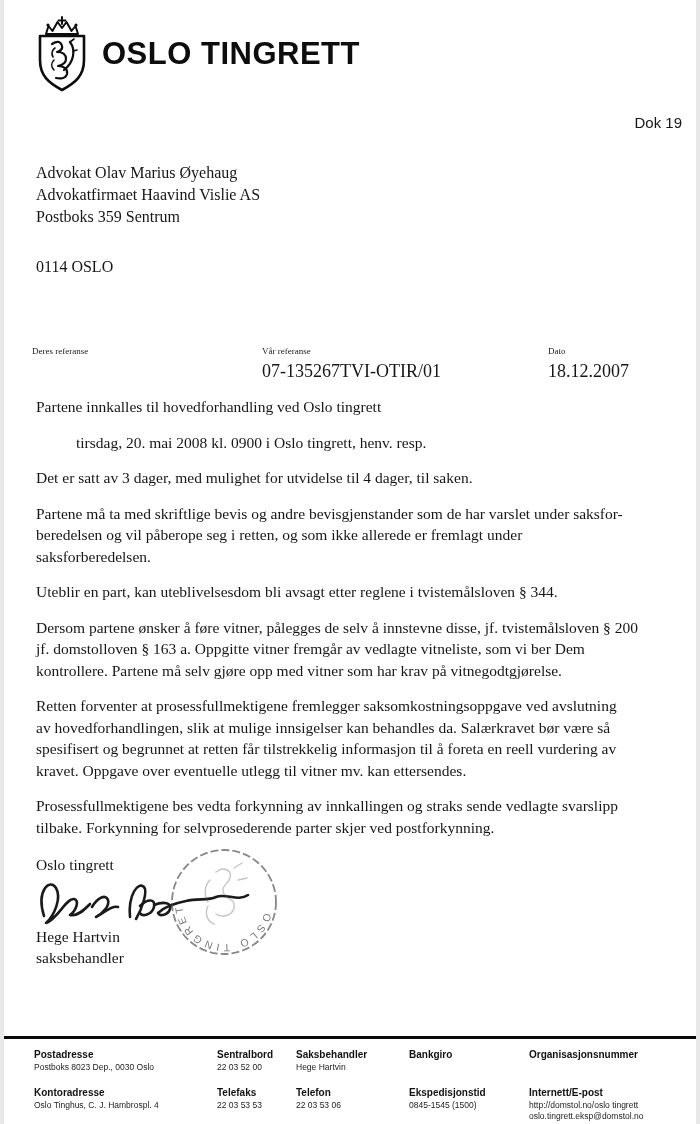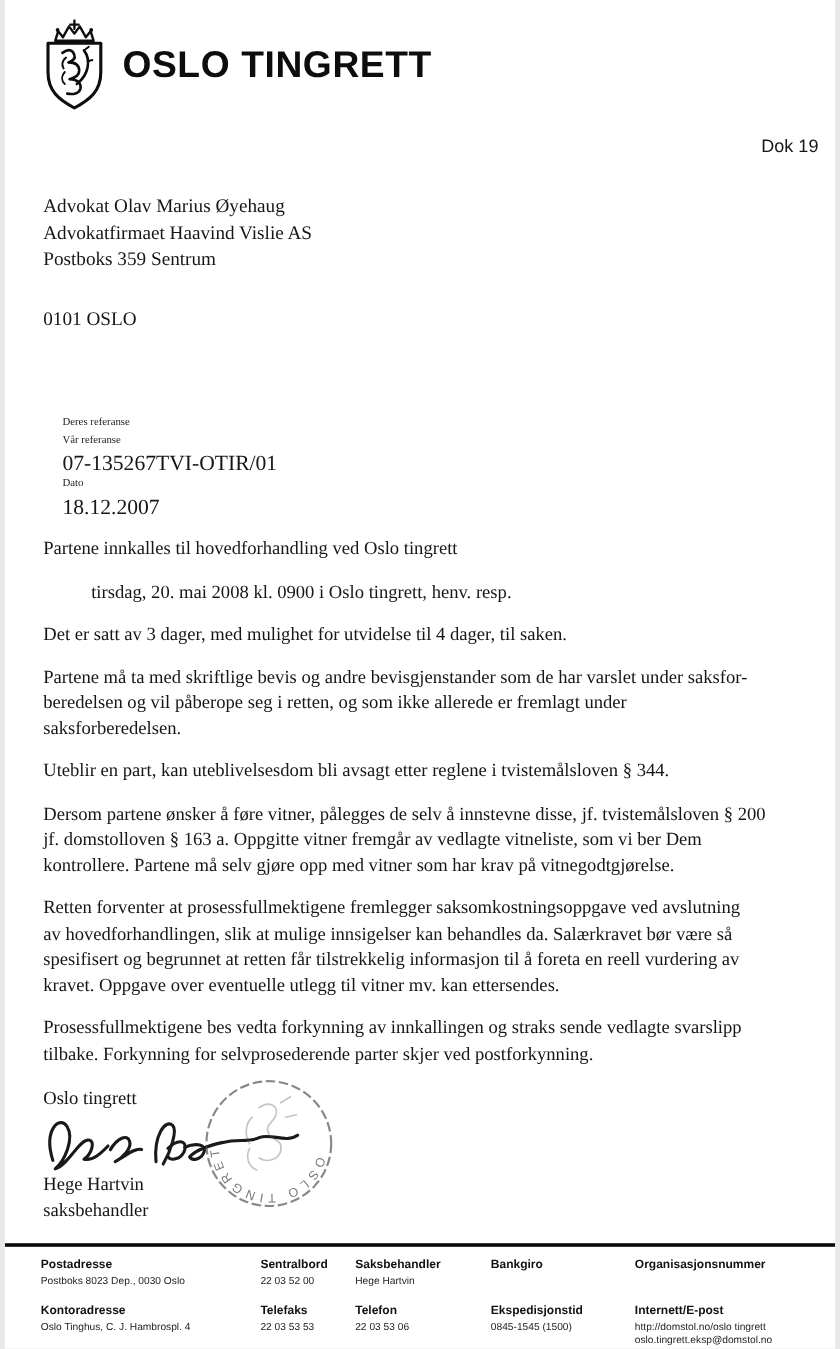--- a/index.html
+++ b/index.html
@@ -23,21 +23,21 @@
   
   .doc-number {
     position:absolute; top:114px; right:14px;
     font-family:"Liberation Sans", sans-serif;
     font-weight:normal; font-size:15px;
   }
   
   .recipient { margin:70px 32px 0; font-size:16px; line-height:22px; white-space:pre-line; }
   .postal-code { margin:30px 32px 0; font-size:16px; }
   
-  .ref-row { display:flex; margin:70px 48px 0;flex-direction:column; }
+  .ref-row { display:flex; margin:70px 28px 0; }
   .ref-col-1 { width:230px; }
   .ref-col-2 { width:286px; }
   .ref-col-3 { flex:1; }
   .ref-label { font-size:9px; color:#222; }
   .ref-value { margin-top:5px; font-size:18px; }
   
   .letter-title {
     margin:14px 32px 0;
     font-family:"Liberation Sans", sans-serif;
     font-weight:bold; font-size:17px; line-height:22px;
@@ -89,21 +89,21 @@
       </g>
     </svg>
     <div class="org-name">OSLO TINGRETT</div>
   </div>
 
   <div class="doc-number">Dok 19</div>
 
   <div class="recipient">Advokat Olav Marius Øyehaug
 Advokatfirmaet Haavind Vislie AS
 Postboks 359 Sentrum</div>
-  <div class="postal-code">0101 OSLO</div>
+  <div class="postal-code">0114 OSLO</div>
 
   <div class="ref-row">
     <div class="ref-col-1">
       <div class="ref-label">Deres referanse</div>
       <div class="ref-value"></div>
     </div>
     <div class="ref-col-2">
       <div class="ref-label">Vår referanse</div>
       <div class="ref-value">07-135267TVI-OTIR/01</div>
     </div>

